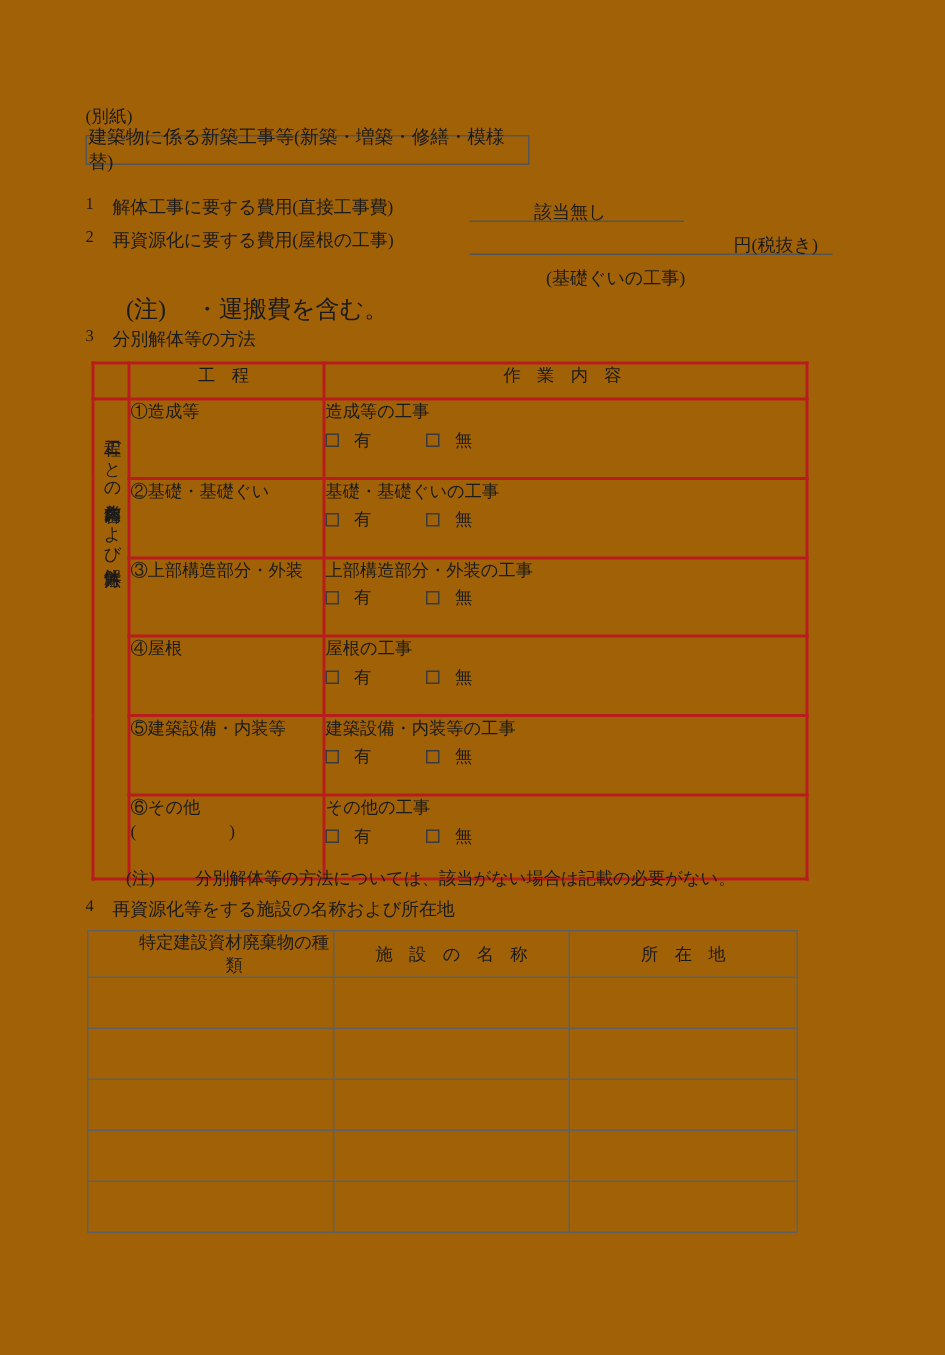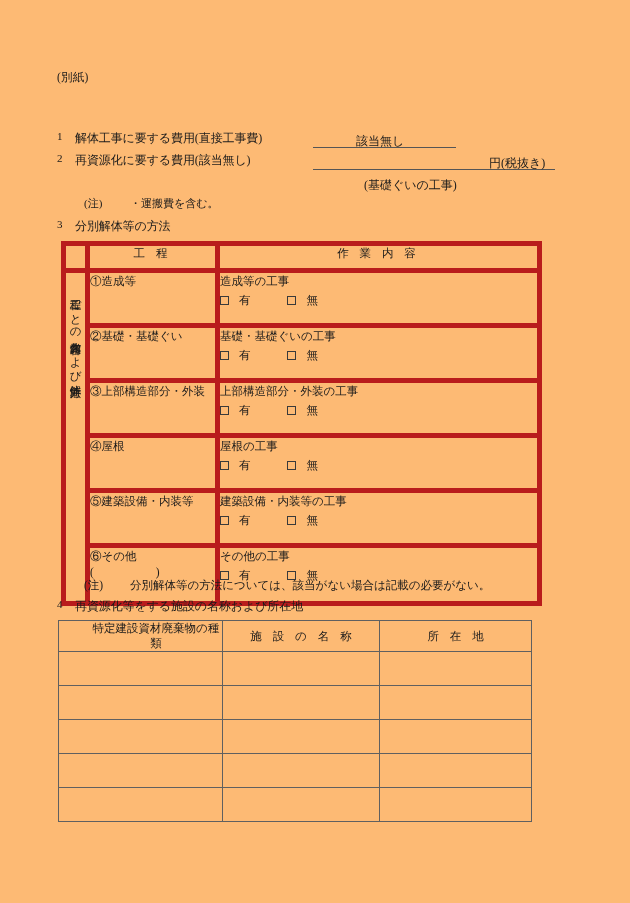--- a/index.html
+++ b/index.html
@@ -15,21 +15,21 @@
     font-family: "Liberation Serif", "DejaVu Serif", serif;
     color: #1a1a1a;
     overflow: hidden;
   }
 
   .page {
     position: absolute;
     left: 0; top: 0;
     width: 630px;
     height: 903px;
-    background: #fdba74;
+    background: #a16207;
   }
 
   
   .abs { position: absolute; white-space: nowrap; }
 
   .betsushi {
     left: 57px; top: 70px;
     font-size: 11.5px;
     letter-spacing: 0.2px;
   }
@@ -88,21 +88,21 @@
     font-size: 12px;
   }
   .estimate-note {
     left: 364px; top: 177px;
     font-size: 12px;
   }
 
   
   .note-a {
     left: 84px; top: 196px;
-    font-size: 11px;
+    font-size: 16px;
   }
   .note-a .lead { display: inline-block; width: 46px; }
 
   .note-b {
     left: 84px; top: 578px;
     font-size: 11.5px;
   }
   .note-b .lead { display: inline-block; width: 46px; }
 
   .sec3 { left: 57px; top: 218px; }
@@ -112,21 +112,21 @@
   .tbl-method {
     position: absolute;
     left: 61px;
     top: 241px;
     width: 476px;
     border-collapse: collapse;
     table-layout: fixed;
     font-size: 11.5px;
   }
   .tbl-method td, .tbl-method th {
-    border: 5px solid #b91c1c;
+    border: 2px solid #b91c1c;
     padding: 0;
     vertical-align: top;
     font-weight: normal;
   }
   .col-vert  { width: 24px; }
   .col-proc  { width: 130px; }
   .col-work  { width: 322px; }
 
   .hdr-cell {
     height: 22px;
@@ -215,31 +215,34 @@
   .fc-2 { width: 157px; }
   .fc-3 { width: 152px; }
 </style>
 </head>
 <body>
 
 <div class="page">
 
   <div class="abs betsushi">(別紙)</div>
 
+  <div class="title-box">
+    <span>建築物に係る新築工事等(新築・増築・修繕・模様替)</span>
+  </div>
 
   <div class="abs num-row row1">
     <span class="idx">1</span>
     <span class="txt">解体工事に要する費用(直接工事費)</span>
   </div>
   <div class="uline ul-1"></div>
   <div class="abs val-1">該当無し</div>
 
   <div class="abs num-row row2">
     <span class="idx">2</span>
-    <span class="txt">再資源化に要する費用(該当無し)</span>
+    <span class="txt">再資源化に要する費用(屋根の工事)</span>
   </div>
   <div class="uline ul-2"></div>
   <div class="abs val-2-suffix">円(税抜き)</div>
   <div class="abs estimate-note">(基礎ぐいの工事)</div>
 
   <div class="abs note-a">
     <span class="lead">(注)</span><span>・運搬費を含む。</span>
   </div>
 
   <div class="abs num-row sec3">

